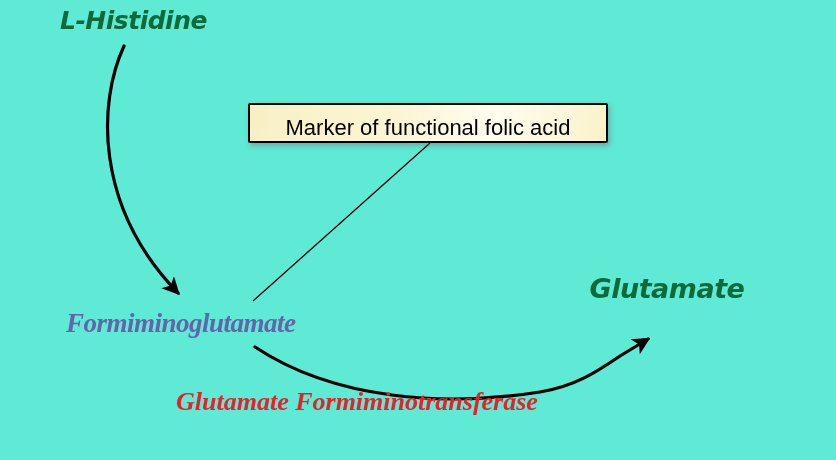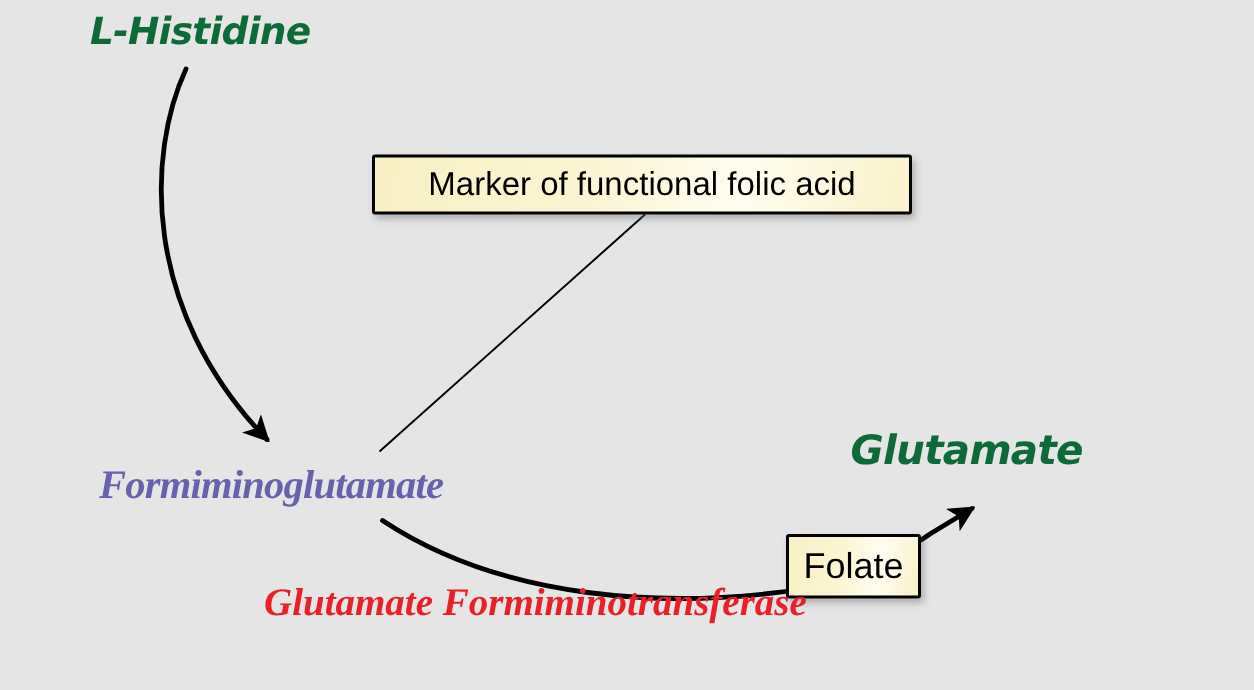--- a/index.html
+++ b/index.html
@@ -4,21 +4,21 @@
 <style>
   html, body {
     margin: 0;
     padding: 0;
     background: #ffffff;
   }
   .canvas {
     position: relative;
     width: 836px;
     height: 460px;
-    background: #e5e5e5;
+    background: #5eead4;
     overflow: hidden;
     font-family: "DejaVu Sans", sans-serif;
   }
   .arrow-layer {
     position: absolute;
     left: 0; top: 0;
     width: 836px; height: 460px;
     z-index: 1;
   }
   .label {
@@ -29,42 +29,43 @@
   }
   .metabolite {
     font-weight: bold;
     font-style: italic;
     letter-spacing: -0.5px;
   }
   .histidine      { left: 60px;  top: 8px;   font-size: 25px; }
   .formiminoglut  { left: 66px;  top: 309px; font-size: 27px; font-family: Liberation Serif, serif; }
   .glutamate-group {
     position: absolute;
-    left: 567px; top: 285px;
+    left: 567px; top: 273px;
     width: 200px;
     z-index: 3;
+    text-align: center;
   }
   .glutamate-main { font-size: 27px; font-weight: bold; font-style: italic; letter-spacing: -0.5px; }
   .glutamate-sub  { font-size: 20px; margin-top: 2px; letter-spacing: -0.3px; }
   .enzyme {
     left: 176px; top: 388px;
     font-family: Liberation Serif, serif;
     font-weight: bold;
     font-style: italic;
     font-size: 26px;
   }
   .note-box {
     position: absolute;
     z-index: 2;
     box-sizing: border-box;
     border: 2.5px solid #000000;
     border-radius: 2px;
     background: linear-gradient(100deg, #f8f0c4 0%, #fbf5d3 40%, #fffdf0 68%, #f9f2ca 100%);
     display: flex;
-    align-items: center;
+    align-items: flex-end;
     justify-content: center;
     box-shadow: 2px 3px 5px rgba(110,110,110,0.45);
     font-family: "Liberation Sans", sans-serif;
     color: #000000;
     white-space: nowrap;
   }
   .marker-box { left: 248px; top: 103px; width: 360px; height: 40px; font-size: 22px; }
   .folate-box { left: 524px; top: 356px; width: 90px;  height: 43px; font-size: 24px; }
 </style>
 </head>
@@ -91,19 +92,16 @@
   <div class="note-box marker-box">
     <span>Marker of functional folic acid</span>
   </div>
 
   <div class="label metabolite formiminoglut" style="color: rgb(102, 98, 172);">Formiminoglutamate</div>
 
   <div class="glutamate-group">
     <div class="glutamate-main" style="color: rgb(14, 106, 56);">Glutamate</div>
   </div>
 
-  <div class="note-box folate-box">
-    <span>Folate</span>
-  </div>
 
   <div class="label enzyme" style="color: rgb(232, 32, 42);">Glutamate Formiminotransferase</div>
 
 </div>
 
 </body></html>

